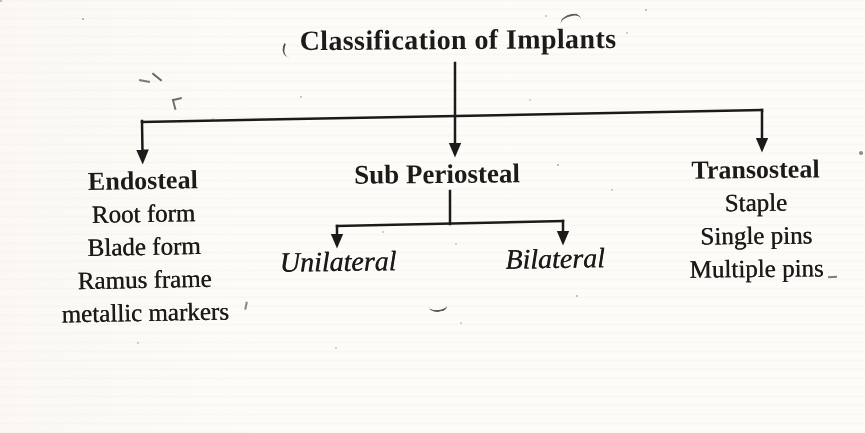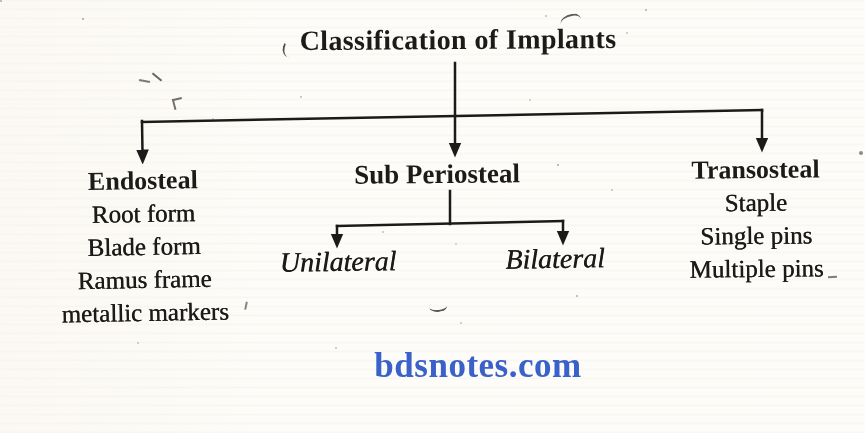--- a/index.html
+++ b/index.html
@@ -106,21 +106,20 @@
 
   <div class="txt leaf" style="left:555px; top:243px; transform:translateX(-50%) rotate(-1deg);">Bilateral</div>
 
   <div class="txt col col-right" style="left:756px; top:153px;">
     <div class="head">Transosteal</div>
     <div class="item">Staple</div>
     <div class="item">Single pins</div>
     <div class="item">Multiple pins</div>
   </div>
 
-  <div class="txt watermark" style="left:478px; top:346px;">bdsnotes.com</div>
 
   <div class="art art-comma"></div>
   <div class="art art-tilde"></div>
   <div class="art art-tick1"></div>
   <div class="art art-tick2"></div>
   <div class="art art-fmark"></div>
   <div class="art art-squig"></div>
   <div class="art art-apost"></div>
   <div class="art art-dash"></div>
   <div id="specks"></div>

